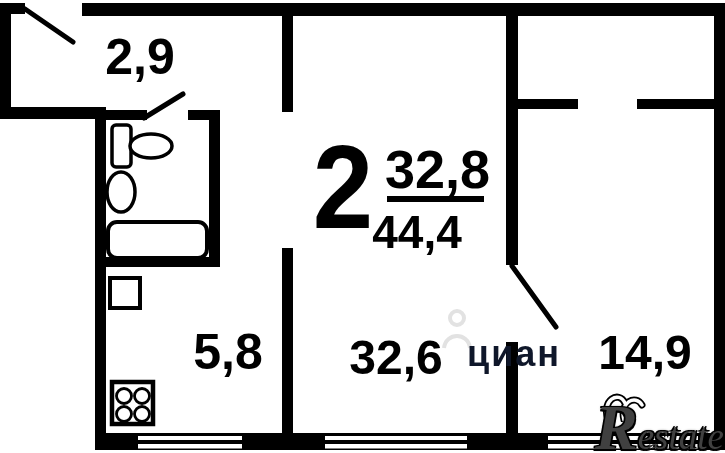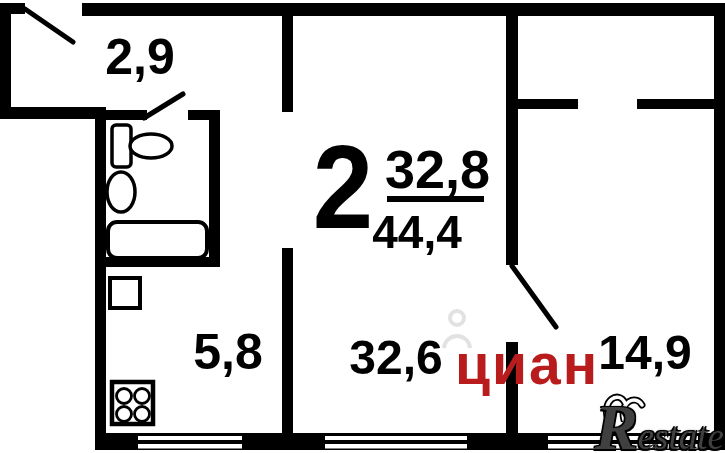--- a/index.html
+++ b/index.html
@@ -1,23 +1,23 @@
 <!DOCTYPE html>
 <html><head>
 <meta charset="utf-8">
 <style>
   html,body { margin:0; padding:0; background:#fff; }
   .plan {
     position:relative; width:725px; height:453px; background:#ffffff;
     font-family:"Liberation Sans", sans-serif; overflow:hidden;
   }
   .plan-svg { position:absolute; left:0; top:0; z-index:2; }
-  .wm { position:absolute; z-index:3; color:#b91c1c; font-weight:bold;
-        font-size:57px; line-height:1; letter-spacing:2px;
-        left:455px; top:336px; }
+  .wm { position:absolute; z-index:3; color:#0f172a; font-weight:bold;
+        font-size:36px; line-height:1; letter-spacing:2px;
+        left:467px; top:336px; }
   .wm-icon { position:absolute; left:440px; top:308px; z-index:3; }
   .label { position:absolute; z-index:4; font-weight:bold; color:#000;
            text-align:center; line-height:1; white-space:nowrap; }
   .lbl-hallway { left:90px;  top:32px;  width:100px; font-size:50px; }
   .lbl-balcony { left:563px; top:22px;  width:100px; font-size:50px; }
   .lbl-kitchen { left:178px; top:327px; width:100px; font-size:50px; }
   .lbl-living  { left:336px; top:334px; width:120px; font-size:48px; }
   .lbl-bedroom { left:585px; top:329px; width:120px; font-size:48px; }
   .lbl-rooms   { left:303px; top:128px; width:80px;  font-size:118px;
                  transform:scaleX(0.92); transform-origin:center; }

